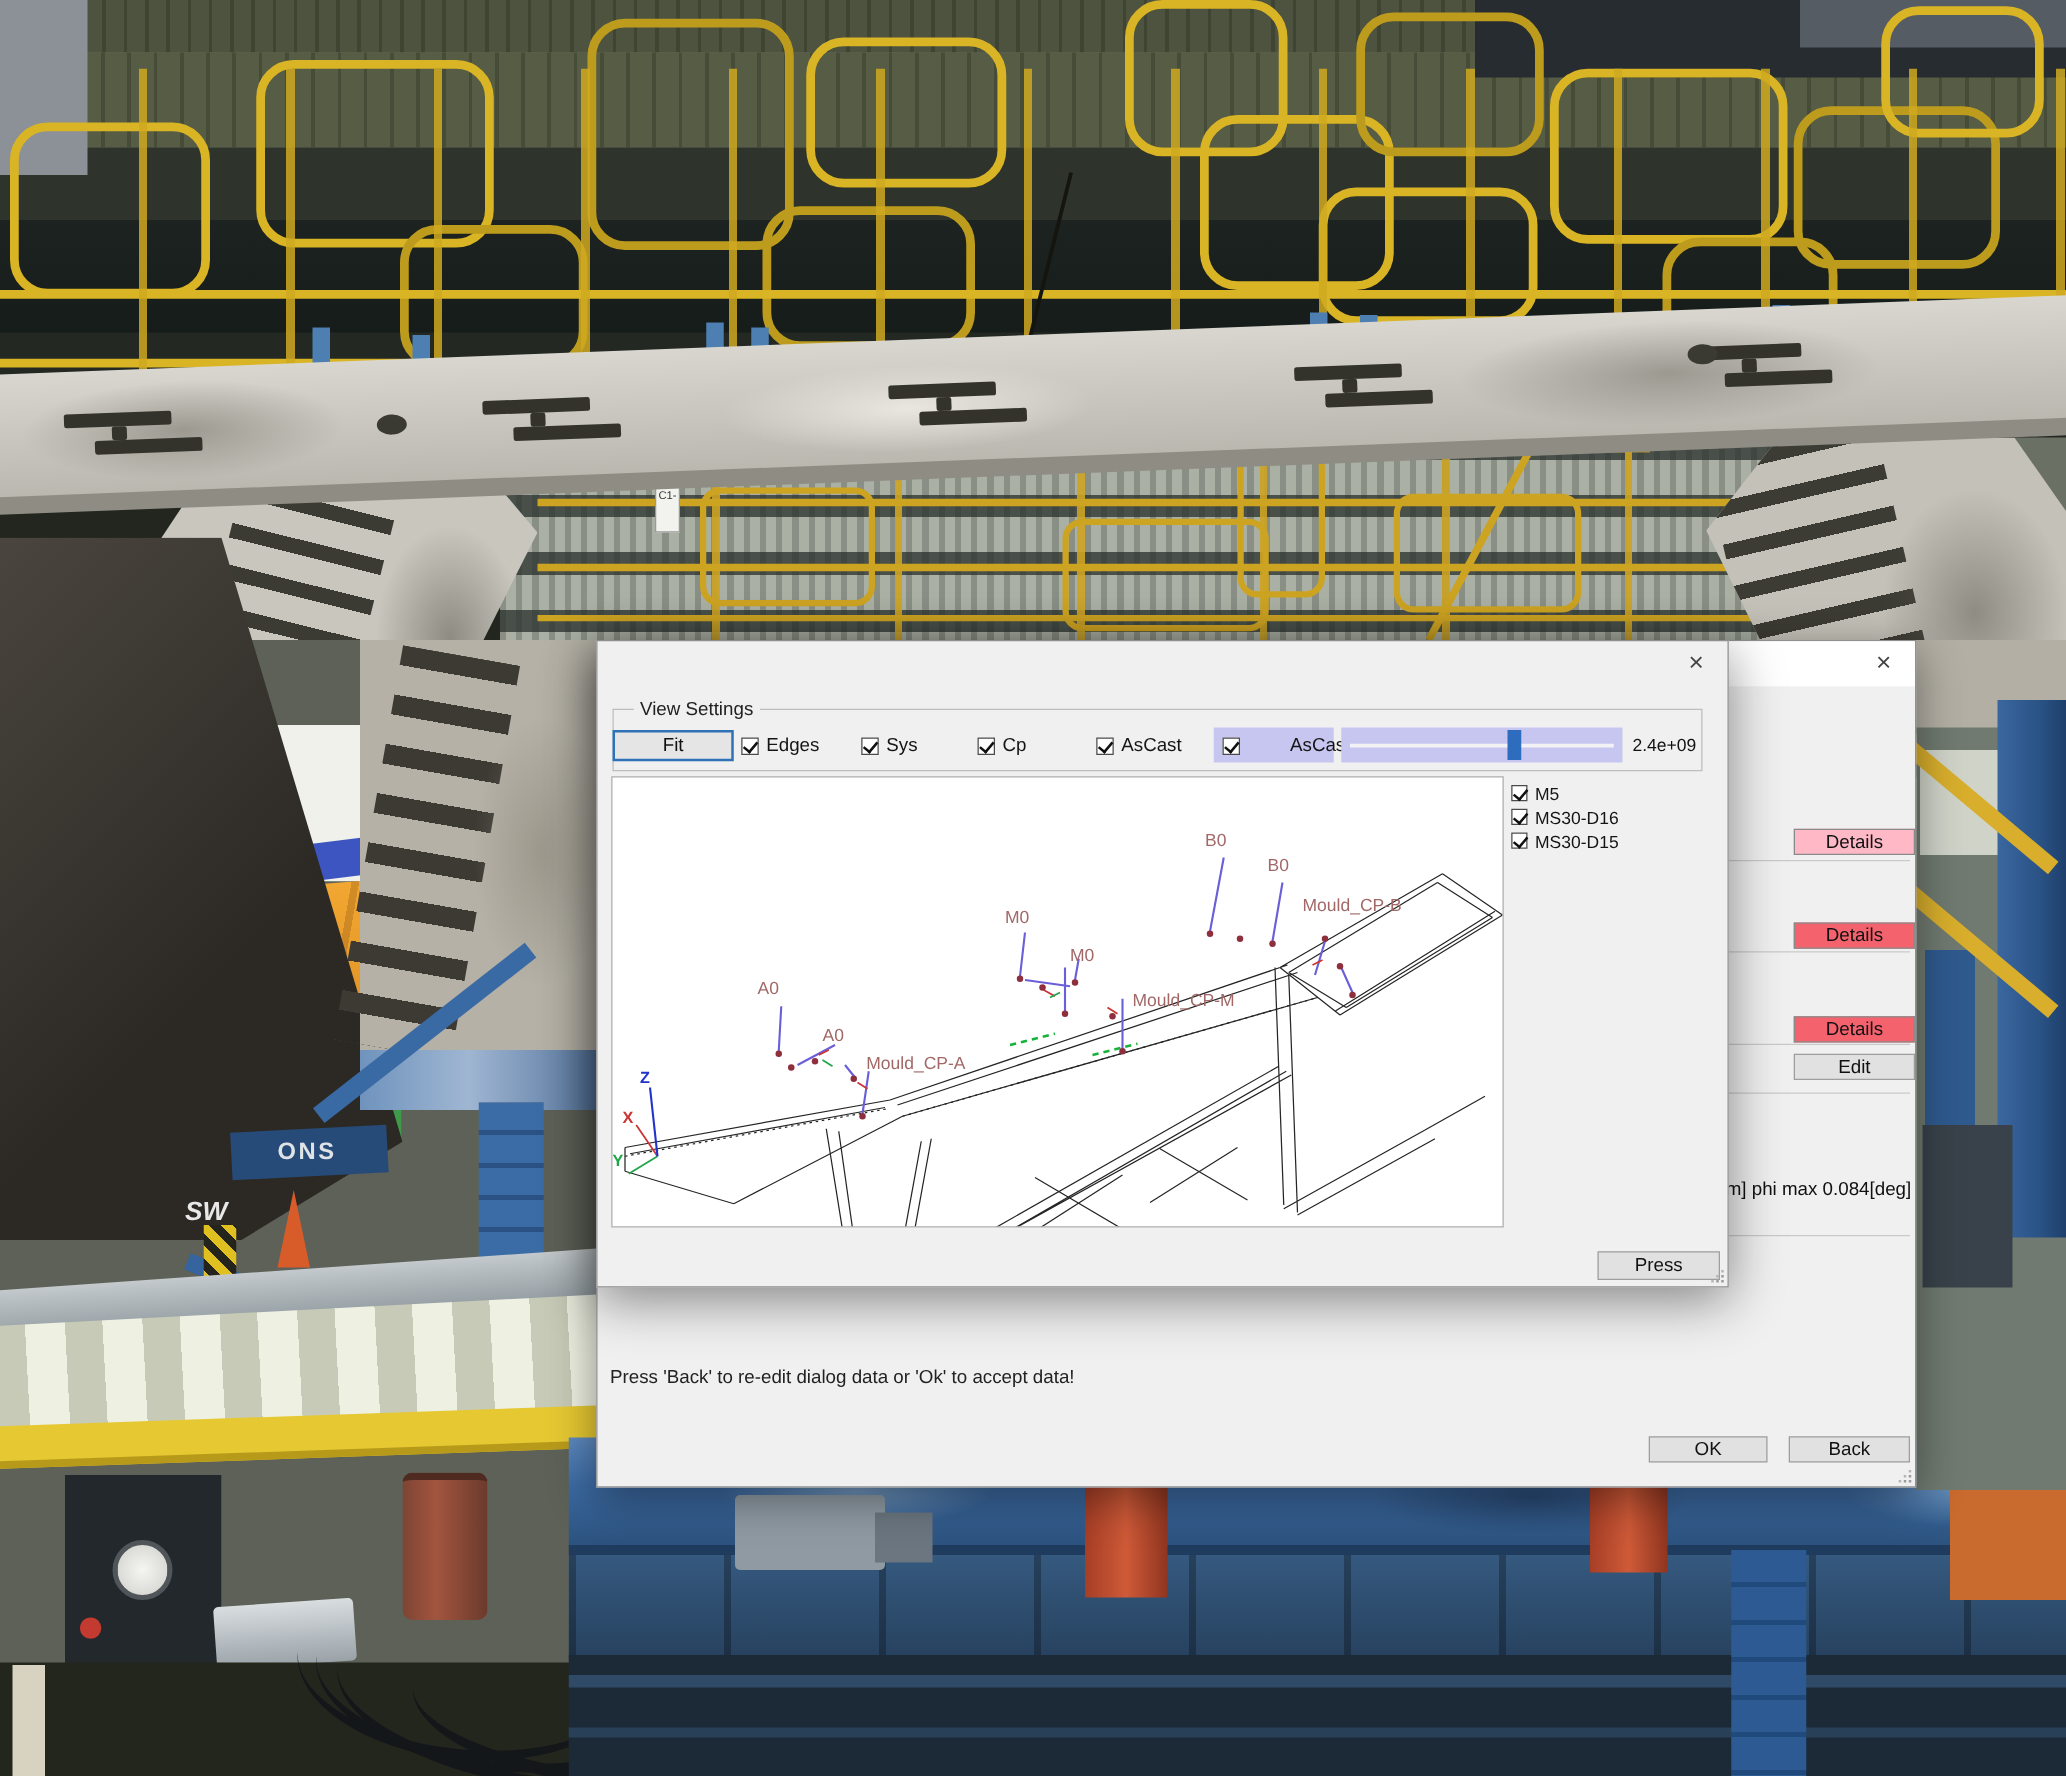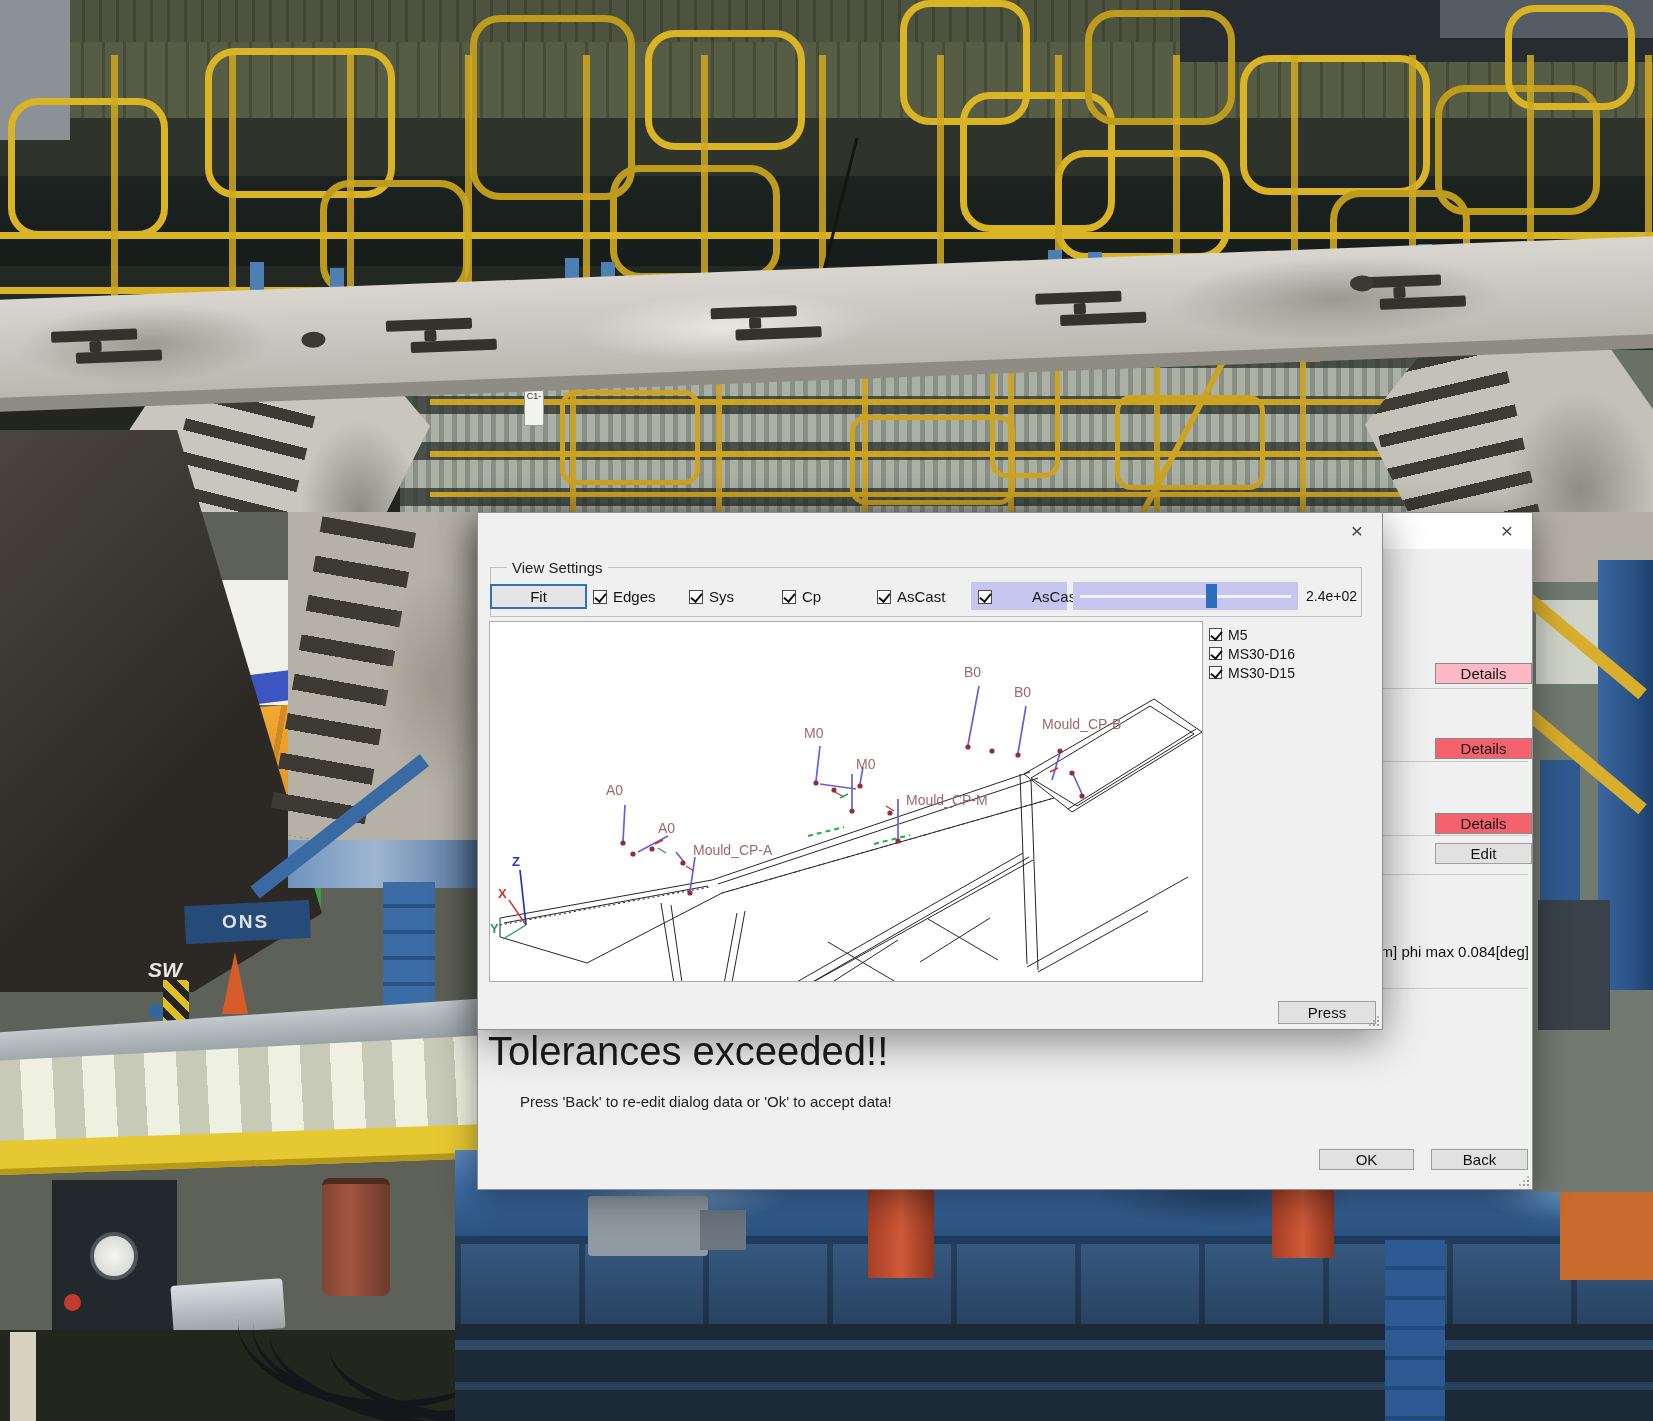--- a/index.html
+++ b/index.html
@@ -226,22 +226,21 @@
   <div class="sep" style="left:898px;right:4px;top:361px;"></div>
   <div class="sep" style="left:898px;right:4px;top:475px;"></div>
 
   <div class="btn pink" style="left:957px;top:150px;width:97px;height:21px;">Details</div>
   <div class="btn red" style="left:957px;top:225px;width:97px;height:21px;">Details</div>
   <div class="btn red" style="left:957px;top:300px;width:97px;height:21px;">Details</div>
   <div class="btn" style="left:957px;top:330px;width:97px;height:21px;">Edit</div>
 
   <div class="abs" style="right:3px;top:430px;font-size:15px;color:#111;white-space:nowrap;">m] phi max 0.084[deg]</div>
 
-  <div class="abs" style="left:10px;top:516px;font-size:40px;color:#1b1b1b;">Tolerances exceeded!!</div>
-  <div class="abs" style="left:10px;top:580px;font-size:15px;color:#222;margin-left:32px;">Press 'Back' to re-edit dialog data or 'Ok' to accept data!</div>
+  <div class="abs" style="left:10px;top:580px;font-size:15px;color:#222;">Press 'Back' to re-edit dialog data or 'Ok' to accept data!</div>
 
   <div class="btn" style="left:841px;top:636px;width:95px;height:21px;">OK</div>
   <div class="btn" style="left:953px;top:636px;width:97px;height:21px;">Back</div>
   <div class="grip" style="right:2px;bottom:2px;"></div>
 </div>
 
 <div class="dialog" style="left:477px;top:512px;width:906px;height:518px;z-index:20;box-shadow:0 10px 40px rgba(0,0,0,.45);">
   <div class="close-btn" style="left:862px;">×</div>
 
   <div class="groupbox" style="left:12px;top:54px;width:872px;height:50px;">
@@ -268,21 +267,21 @@
   <div class="abs" style="left:493px;top:69px;width:96px;height:28px;background:#c7c6f1;"></div>
   <div class="cbrow" style="left:500px;gap:40px;">
     <span class="cbx"></span>
     <span class="cblabel">AsCast</span>
   </div>
 
   <div class="abs" style="left:595px;top:69px;width:225px;height:28px;background:#c7c6f1;">
     <div class="abs" style="left:7px;right:7px;top:13px;height:3px;background:#f2f2f5;"></div>
     <div class="abs" style="left:133px;top:2px;width:11px;height:24px;background:#2e6dbd;"></div>
   </div>
-  <div class="abs" style="left:828px;top:75px;font-size:14px;color:#111;">2.4e+02</div>
+  <div class="abs" style="left:828px;top:75px;font-size:14px;color:#111;">2.4e+09</div>
 
   <div class="abs" style="left:11px;top:108px;width:714px;height:361px;background:#ffffff;border:1px solid #ababab;overflow:hidden;">
     <svg width="714" height="361" viewBox="0 0 714 361" style="position:absolute;left:0;top:0;">
       <g stroke="#262626" stroke-width="1" fill="none">
         <path d="M10,296 L222,258 M10,296 L10,315 M10,315 L97,341 M97,341 L232,271 M14,301 L218,264
                  M222,258 L540,150 M232,271 L564,176 M228,262 L548,156
                  M171,281 L190,399 M181,283 L197,396 M190,399 L233,410 M197,396 L226,406
                  M233,410 L255,289 M226,406 L247,291
                  M233,410 L543,238 M226,406 L533,231 M241,407 L539,235
                  M530,152 L537,342 M541,158 L548,348 M537,345 L650,282 M548,350 L658,289 M650,282 L698,255

